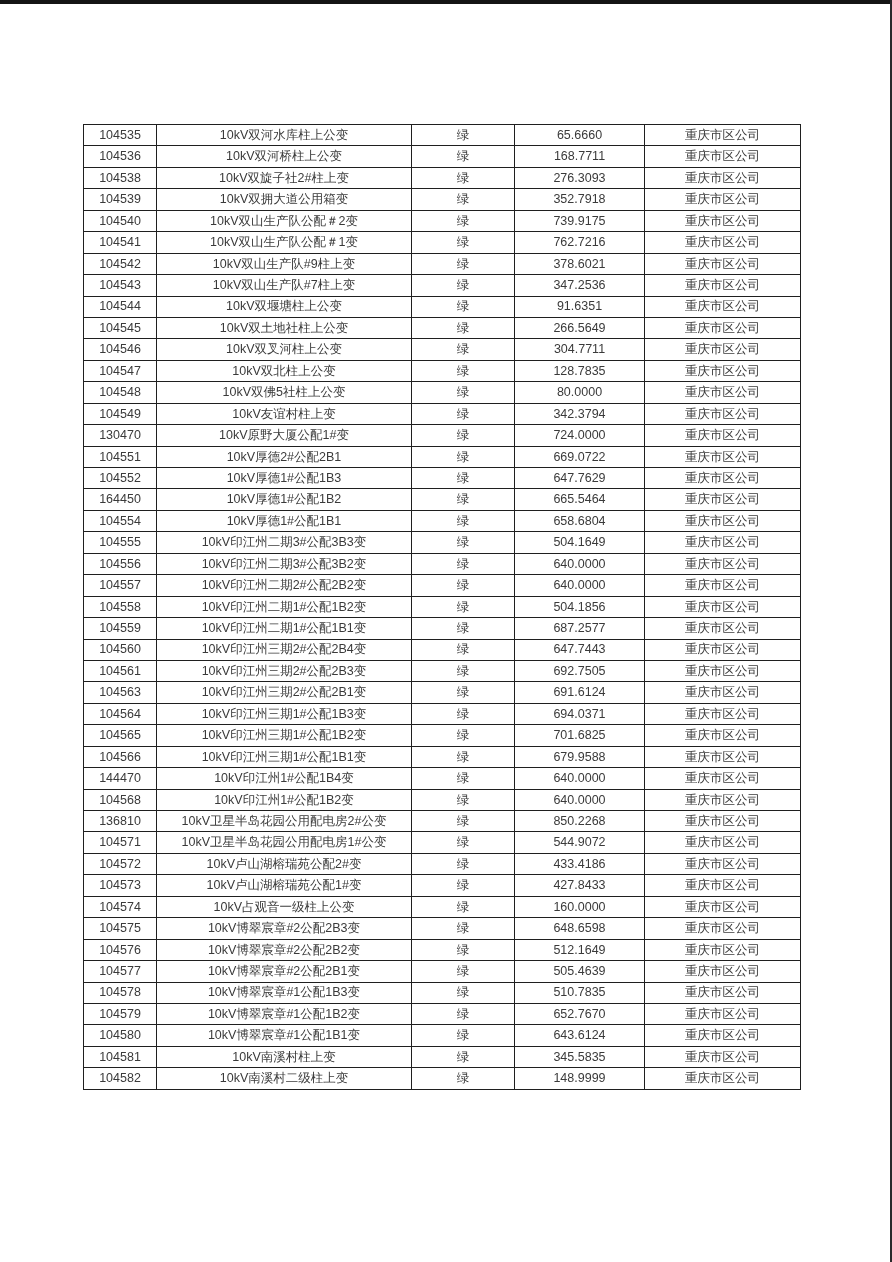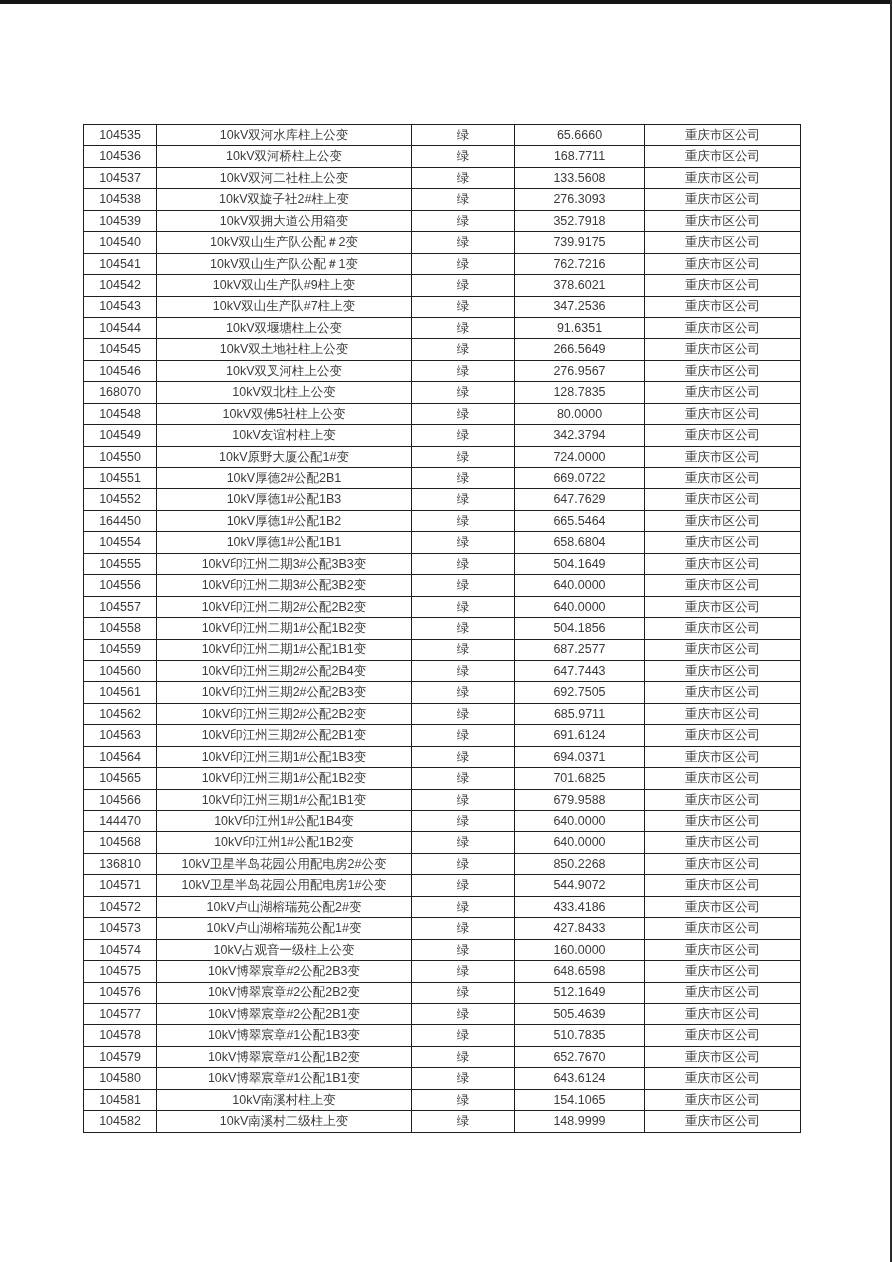--- a/index.html
+++ b/index.html
@@ -85,27 +85,20 @@
   </tr>
 
   <tr>
     <td>104536</td>
     <td>10kV双河桥柱上公变</td>
     <td>绿</td>
     <td>168.7711</td>
     <td>重庆市区公司</td>
   </tr>
 
-  <tr>
-    <td>104537</td>
-    <td>10kV双河二社柱上公变</td>
-    <td>绿</td>
-    <td>133.5608</td>
-    <td>重庆市区公司</td>
-  </tr>
 
   <tr>
     <td>104538</td>
     <td>10kV双旋子社2#柱上变</td>
     <td>绿</td>
     <td>276.3093</td>
     <td>重庆市区公司</td>
   </tr>
 
   <tr>
@@ -161,26 +154,26 @@
     <td>10kV双土地社柱上公变</td>
     <td>绿</td>
     <td>266.5649</td>
     <td>重庆市区公司</td>
   </tr>
 
   <tr>
     <td>104546</td>
     <td>10kV双叉河柱上公变</td>
     <td>绿</td>
-    <td>276.9567</td>
-    <td>重庆市区公司</td>
-  </tr>
-
-  <tr>
-    <td>168070</td>
+    <td>304.7711</td>
+    <td>重庆市区公司</td>
+  </tr>
+
+  <tr>
+    <td>104547</td>
     <td>10kV双北柱上公变</td>
     <td>绿</td>
     <td>128.7835</td>
     <td>重庆市区公司</td>
   </tr>
 
   <tr>
     <td>104548</td>
     <td>10kV双佛5社柱上公变</td>
     <td>绿</td>
@@ -190,21 +183,21 @@
 
   <tr>
     <td>104549</td>
     <td>10kV友谊村柱上变</td>
     <td>绿</td>
     <td>342.3794</td>
     <td>重庆市区公司</td>
   </tr>
 
   <tr>
-    <td>104550</td>
+    <td>130470</td>
     <td>10kV原野大厦公配1#变</td>
     <td>绿</td>
     <td>724.0000</td>
     <td>重庆市区公司</td>
   </tr>
 
   <tr>
     <td>104551</td>
     <td>10kV厚德2#公配2B1</td>
     <td>绿</td>
@@ -285,27 +278,20 @@
   </tr>
 
   <tr>
     <td>104561</td>
     <td>10kV印江州三期2#公配2B3变</td>
     <td>绿</td>
     <td>692.7505</td>
     <td>重庆市区公司</td>
   </tr>
 
-  <tr>
-    <td>104562</td>
-    <td>10kV印江州三期2#公配2B2变</td>
-    <td>绿</td>
-    <td>685.9711</td>
-    <td>重庆市区公司</td>
-  </tr>
 
   <tr>
     <td>104563</td>
     <td>10kV印江州三期2#公配2B1变</td>
     <td>绿</td>
     <td>691.6124</td>
     <td>重庆市区公司</td>
   </tr>
 
   <tr>
@@ -434,21 +420,21 @@
     <td>10kV博翠宸章#1公配1B1变</td>
     <td>绿</td>
     <td>643.6124</td>
     <td>重庆市区公司</td>
   </tr>
 
   <tr>
     <td>104581</td>
     <td>10kV南溪村柱上变</td>
     <td>绿</td>
-    <td>154.1065</td>
+    <td>345.5835</td>
     <td>重庆市区公司</td>
   </tr>
 
   <tr>
     <td>104582</td>
     <td>10kV南溪村二级柱上变</td>
     <td>绿</td>
     <td>148.9999</td>
     <td>重庆市区公司</td>
   </tr>

